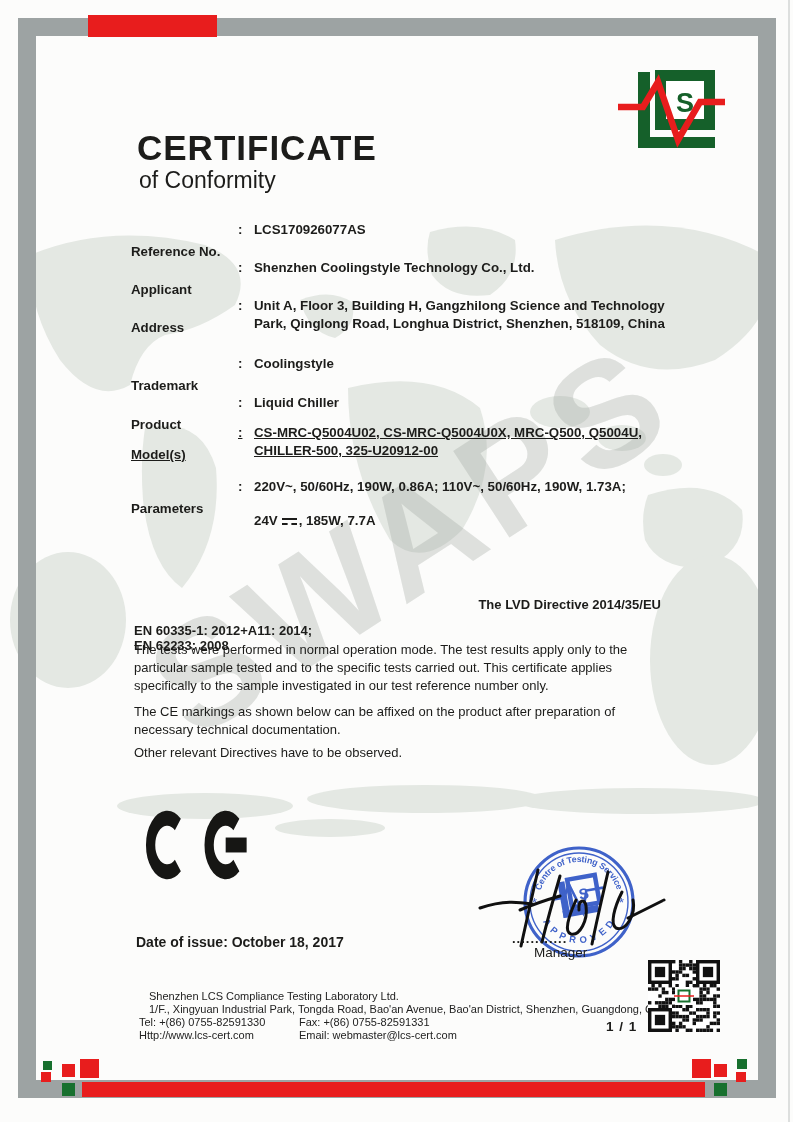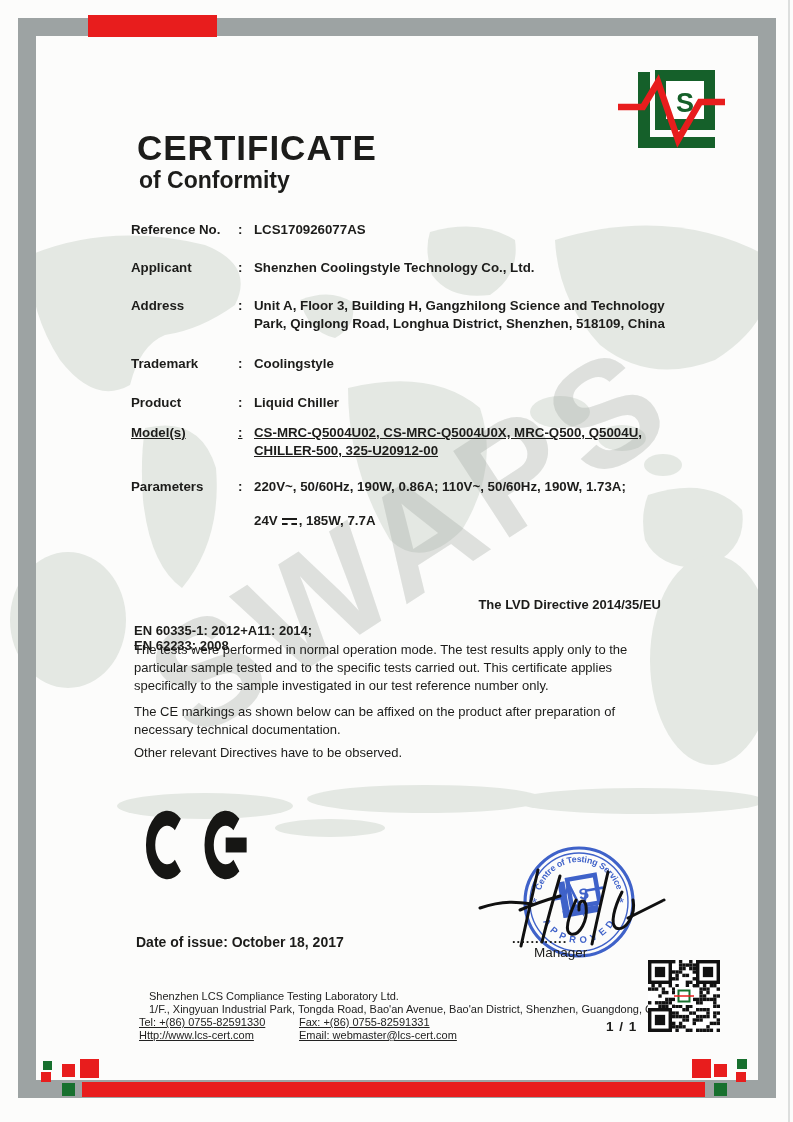--- a/index.html
+++ b/index.html
@@ -13,39 +13,39 @@
          transform:rotate(-33deg);z-index:1;white-space:nowrap;}
   
   .frame{left:18px;top:18px;width:758px;height:1080px;border:18px solid #9da3a3;box-sizing:border-box;z-index:2;}
   .dec{z-index:3;}
   .red{background:#e81d1d;}
   .green{background:#17702e;}
   .scan-edge{right:3px;top:0;width:2px;height:1122px;background:#c3c7c7;opacity:.55;z-index:4;}
   
   .content{z-index:5;}
   .title{left:137px;top:128px;font-size:35px;font-weight:bold;letter-spacing:1px;}
-  .subtitle{left:139px;top:167px;font-size:23px;font-weight:bold;}
+  .subtitle{left:139px;top:167px;font-size:23px;font-weight:normal;}
   .field{left:131px;width:600px;display:flex;font-size:13.3px;font-weight:bold;line-height:18px;}
-  .flabel{width:107px;flex:none;}
+  .flabel{width:107px;flex:none;margin-top:22px;}
   .fcolon{width:16px;flex:none;}
   .fvalue{flex:1;white-space:pre-line;}
   .p2{left:254px;font-size:13.3px;font-weight:bold;line-height:18px;display:flex;align-items:center;}
   .dc{display:inline-block;width:15px;height:9px;position:relative;margin:0 2px 0 4px;}
   .dc i{position:absolute;left:0;right:0;height:0;display:block;}
   .dc .t{top:1px;border-top:2.5px solid #1c1c1a;}
   .dc .b{top:6px;border-top:2.5px dashed #1c1c1a;}
   .body-text{left:134px;width:527px;font-size:13px;line-height:18px;white-space:pre-line;}
   .bold{font-weight:bold;text-align:right;}
   .std-row{left:134px;width:527px;display:flex;justify-content:space-between;font-size:13px;font-weight:bold;}
   .date-line{left:136px;top:934px;font-size:14px;font-weight:bold;}
   .dots{left:512px;top:931px;font-size:13px;font-weight:bold;letter-spacing:1px;}
   .manager{left:534px;top:945px;font-size:13.5px;}
   .footer{left:139px;top:990px;font-size:11px;line-height:13px;color:#222;}
   .footer .ind{margin-left:10px;}
-  .frow{display:flex;text-decoration:underline;}
+  .frow{display:flex;}
   .fcol1{width:160px;flex:none;}
   .pageno{left:606px;top:1019px;font-size:13.5px;font-weight:bold;letter-spacing:1px;}
 </style>
 </head>
 <body>
 
 <div class="page">
 
   <svg class="abs map" width="793" height="1122" viewBox="0 0 793 1122">
     <g fill="#e4e8e3">

